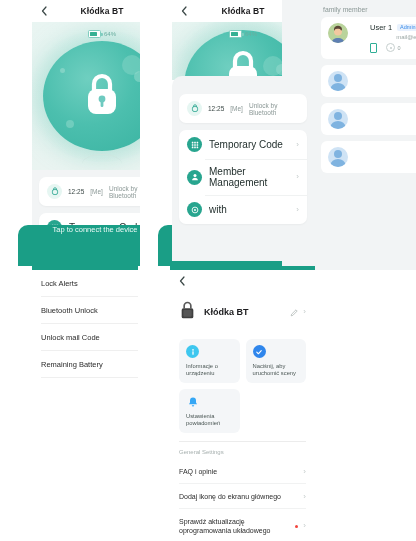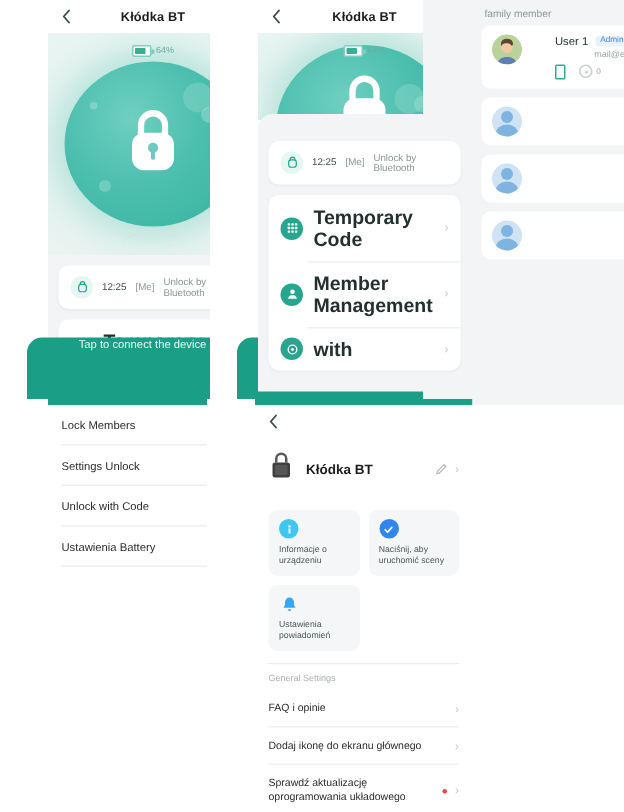--- a/index.html
+++ b/index.html
@@ -97,21 +97,21 @@
   .circ.solid{background:#28a58f;}
   .logtime{font-size:6.5px;color:#3d4a48;}
   .logwho{font-size:6.5px;color:#8b9896;}
   .logtxt{font-size:6.5px;color:#8b9896;}
   .menurow{
     display:flex;align-items:center;gap:7px;padding:7px 8px;position:relative;
   }
   .menurow + .menurow::before{
     content:"";position:absolute;left:26px;right:0;top:0;height:1px;background:#f0f2f2;
   }
-  .menulabel{font-size:13px;color:#23302e;flex:1;font-weight:bold;}
+  .menulabel{font-size:10px;color:#23302e;flex:1;}
   .chev{color:#c3cbca;font-size:8px;line-height:1;}
 
   
   .cta{
     position:absolute;left:18px;right:0;bottom:0;
     background:#1a9e86;color:#fff;text-align:center;
     border-radius:10px 10px 0 0;
     display:flex;align-items:flex-start;justify-content:center;
   }
   .cta span{font-size:7.5px;color:#eafaf6;}
@@ -438,33 +438,33 @@
     <div class="mcard">
       <div class="avatar generic"></div>
     </div>
 
   </div>
 
   <div class="panel funclist" style="left:0;top:266px;width:138px;height:275px;">
     <div class="topstrip"></div>
 
     <div class="funcrow">
-      <span class="funclabel">Lock Members</span>
+      <span class="funclabel">Lock Alerts</span>
       <span class="chev">›</span>
     </div>
     <div class="funcrow">
-      <span class="funclabel">Settings Unlock</span>
+      <span class="funclabel">Bluetooth Unlock</span>
       <span class="chev">›</span>
     </div>
     <div class="funcrow">
-      <span class="funclabel">Unlock with Code</span>
+      <span class="funclabel">Unlock mail Code</span>
       <span class="chev">›</span>
     </div>
     <div class="funcrow">
-      <span class="funclabel">Ustawienia Battery</span>
+      <span class="funclabel">Remaining Battery</span>
       <span class="chev">›</span>
     </div>
   </div>
 
   <div class="panel setpanel" style="left:138px;top:266px;width:145px;height:275px;background:#fff;">
     <div class="topstrip"></div>
     <div class="topbar" style="justify-content:flex-start;">
       <div class="back">
         <svg width="6" height="10" viewBox="0 0 6 10">
             <path d="M5 1L1.5 5L5 9" fill="none" stroke="#3a4746" stroke-width="1.2" stroke-linecap="round" stroke-linejoin="round"></path>

